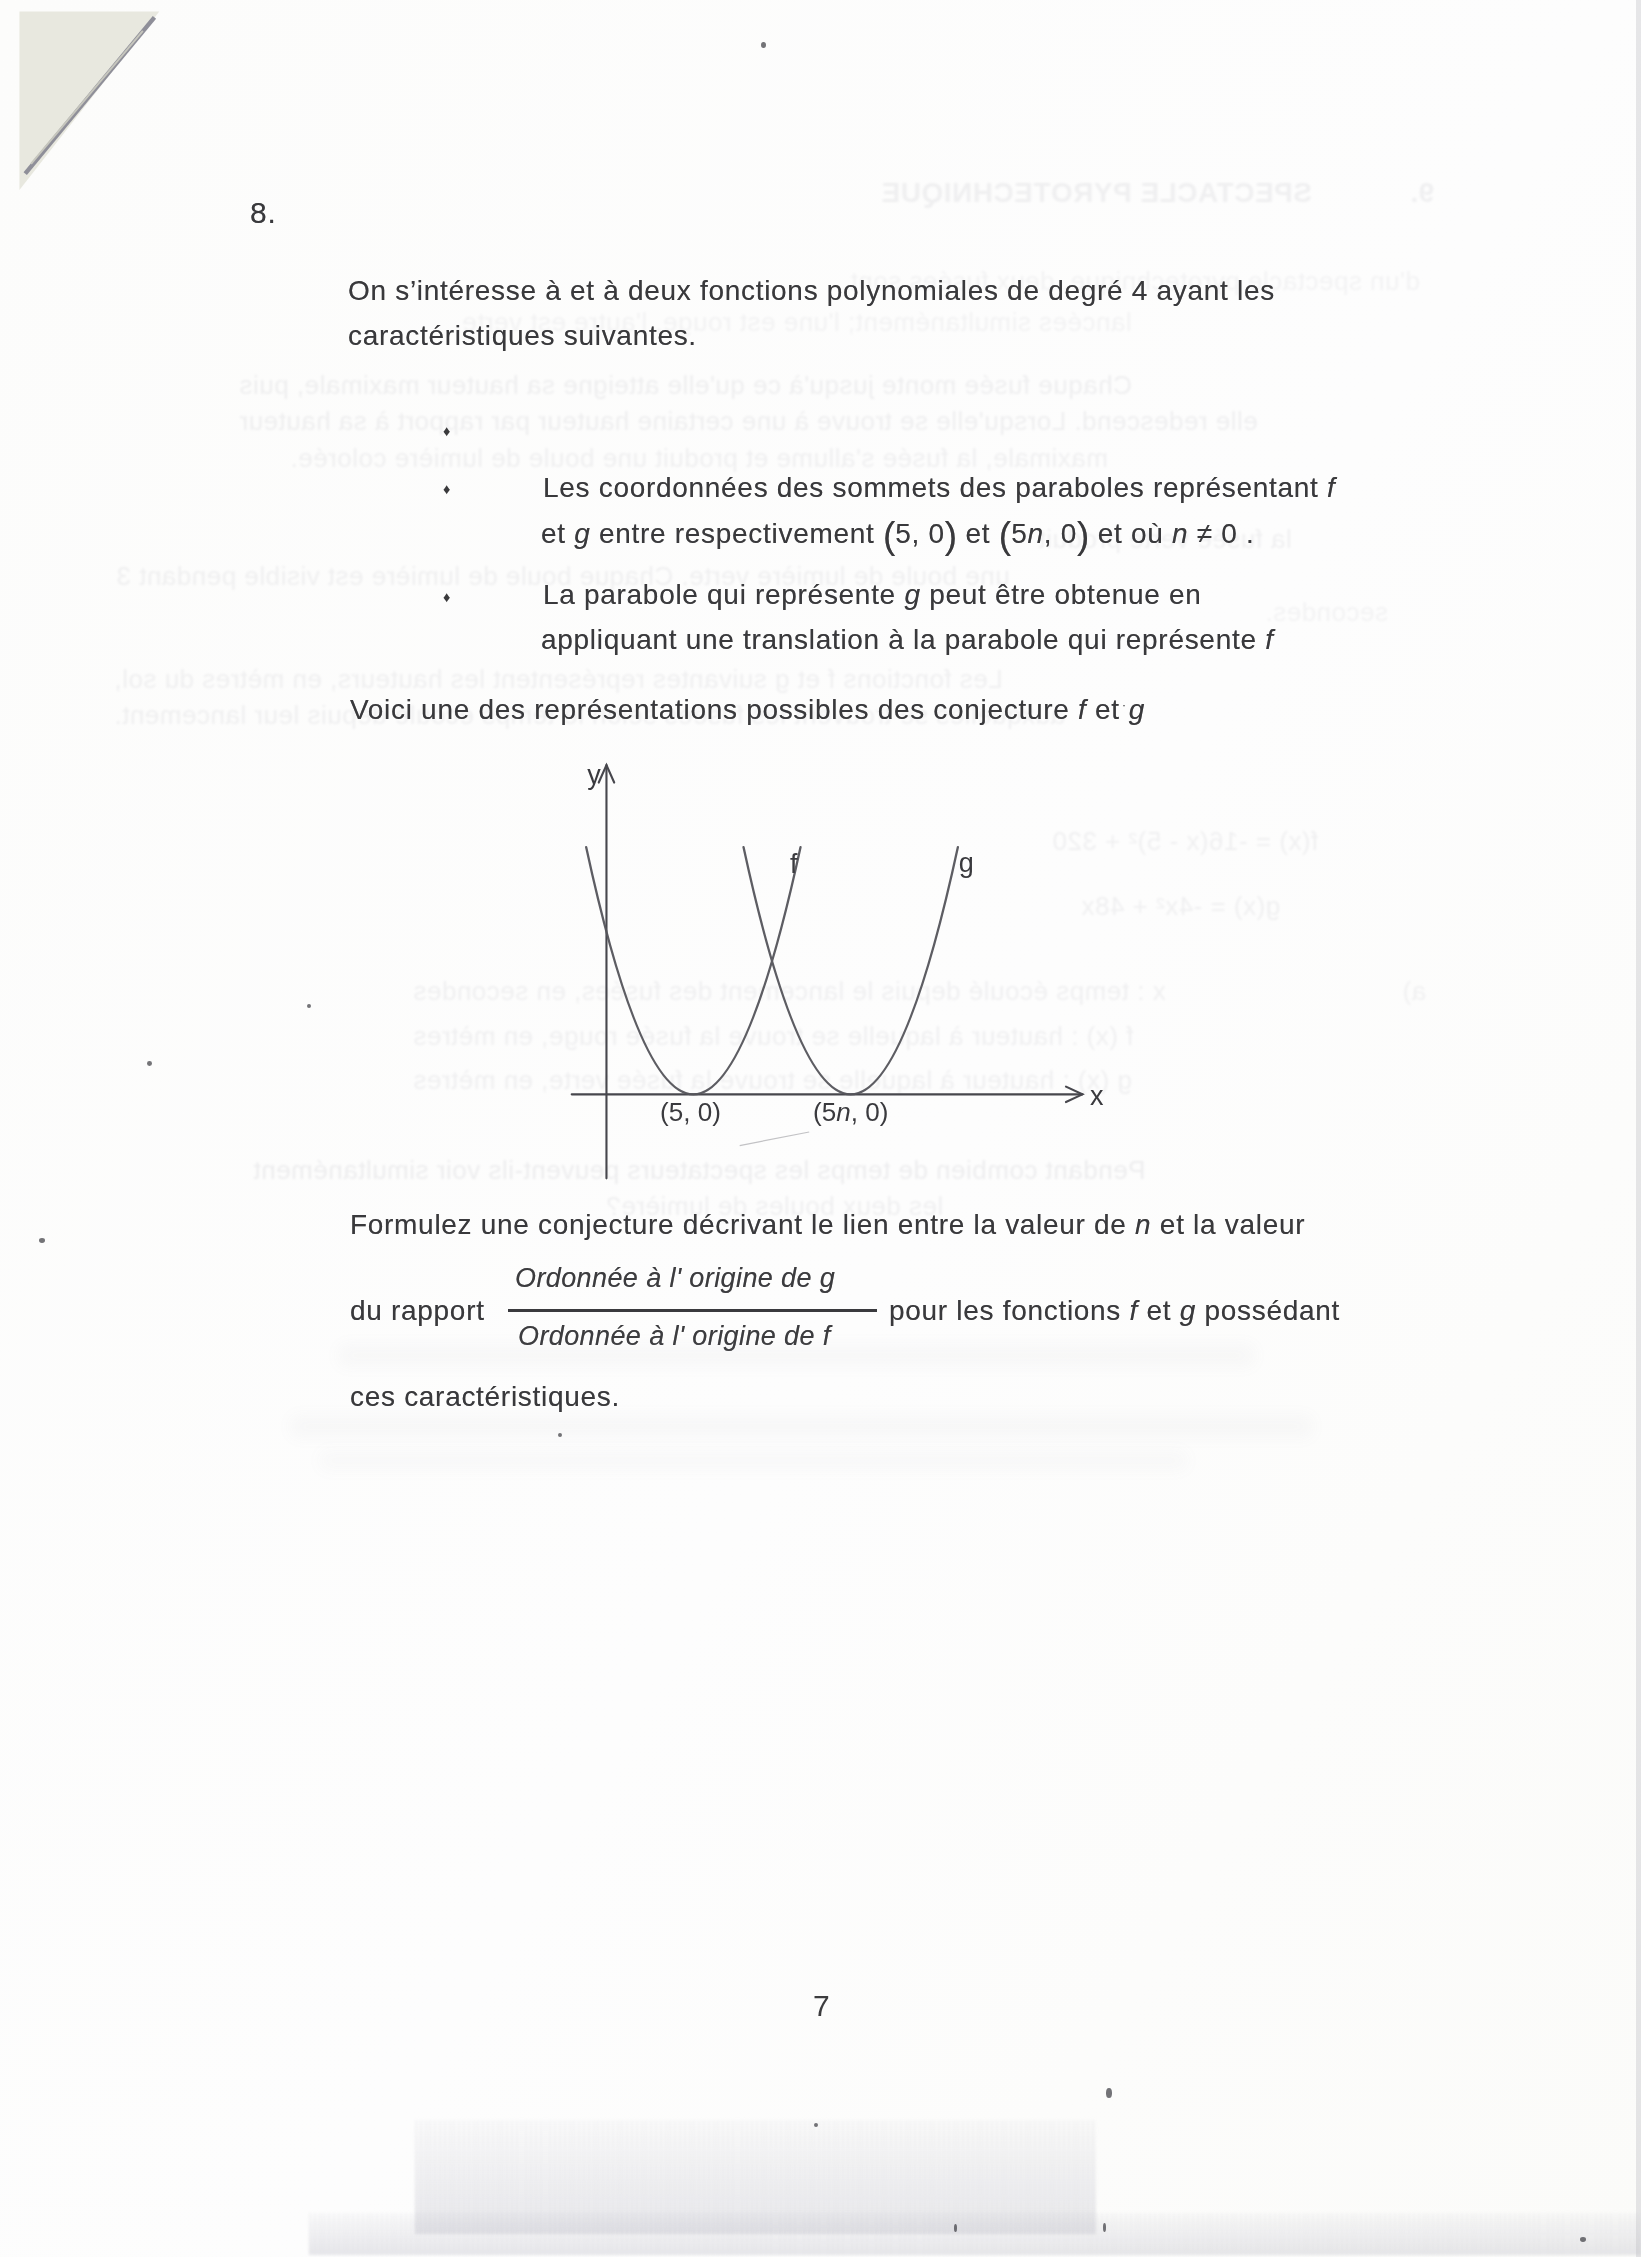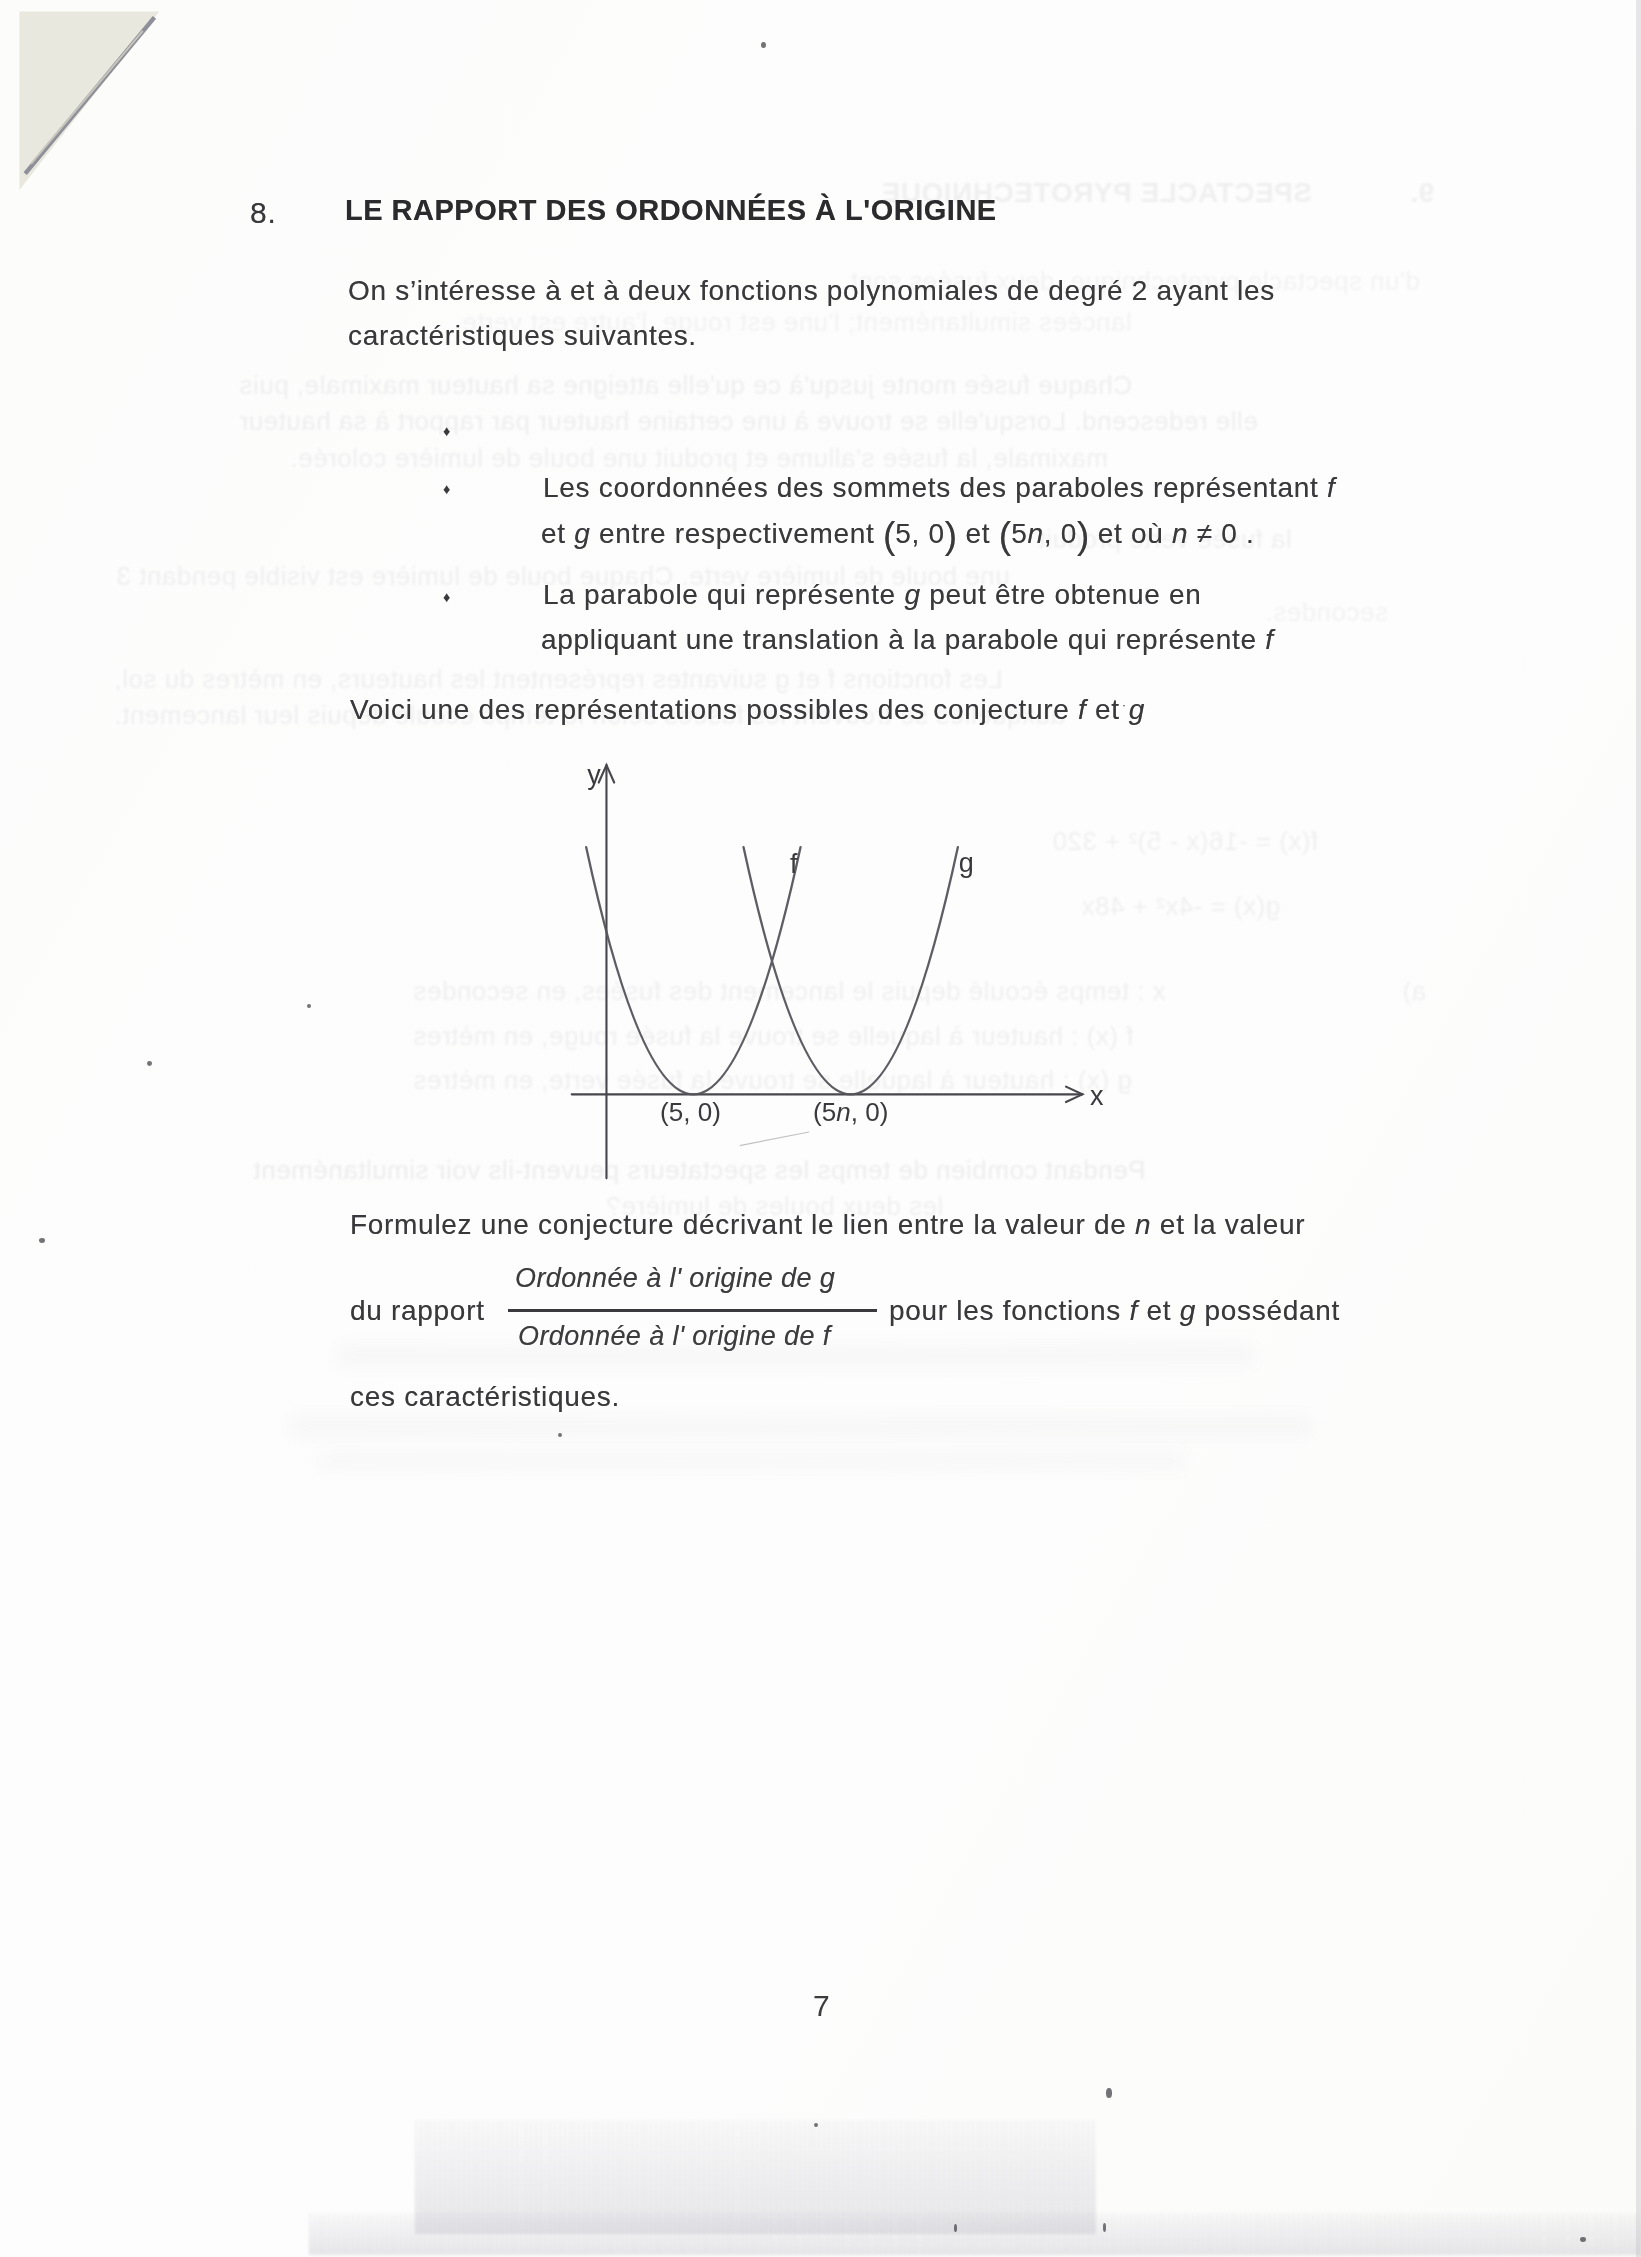--- a/index.html
+++ b/index.html
@@ -58,23 +58,22 @@
       <div class="bleed" style="left: 1081px; top: 891px; font-size: 26px; opacity: 0.1;">g(x) = -4x² + 48x</div>
       <div class="bleed" style="left: 1402px; top: 976px; font-size: 26px; opacity: 0.09;">a)</div>
       <div class="bleed" style="left: 413px; top: 976px; font-size: 26px; opacity: 0.1;">x : temps écoulé depuis le lancement des fusées, en secondes</div>
       <div class="bleed" style="left: 413px; top: 1021px; font-size: 26px; opacity: 0.1;">f (x) : hauteur à laquelle se trouve la fusée rouge, en mètres</div>
       <div class="bleed" style="left: 413px; top: 1065px; font-size: 26px; opacity: 0.1;">g (x) : hauteur à laquelle se trouve la fusée verte, en mètres</div>
       <div class="bleed" style="left: 253px; top: 1155px; font-size: 26px; opacity: 0.12;">Pendant combien de temps les spectateurs peuvent-ils voir simultanément</div>
       <div class="bleed" style="left: 606px; top: 1191px; font-size: 26px; opacity: 0.1;">les deux boules de lumière?</div>
     </div>
 
   <div class="line qnum" style="left:250px;top:196px">8.</div>
-  <div class="line title" style="left:345px;top:194px">LE RAPPORT DES ORDONNÉES À L'ORIGINE</div>
 
-  <div class="line" style="left:348px;top:275px">On s’intéresse à et à deux fonctions polynomiales de degré 2 ayant les</div>
+  <div class="line" style="left:348px;top:275px">On s’intéresse à et à deux fonctions polynomiales de degré 4 ayant les</div>
   <div class="line" style="left:348px;top:320px">caractéristiques suivantes.</div>
 
   <div class="bullet" style="left:443px;top:423px">♦</div>
 
   <div class="bullet" style="left:443px;top:481px">♦</div>
   <div class="line" style="left:543px;top:472px"><span>Les coordonnées des sommets des paraboles représentant </span><span class="it">f</span></div>
   <div class="line" style="left:541px;top:518px"><span>et </span><span class="it">g</span><span> entre respectivement </span><span class="pr">(</span><span>5, 0</span><span class="pr">)</span><span> et </span><span class="pr">(</span><span>5</span><span class="it">n</span><span>, 0</span><span class="pr">)</span><span> et où </span><span class="it">n</span><span> ≠ 0 .</span></div>
 
   <div class="bullet" style="left:443px;top:589px">♦</div>
   <div class="line" style="left:543px;top:579px"><span>La parabole qui représente </span><span class="it">g</span><span> peut être obtenue en</span></div>

